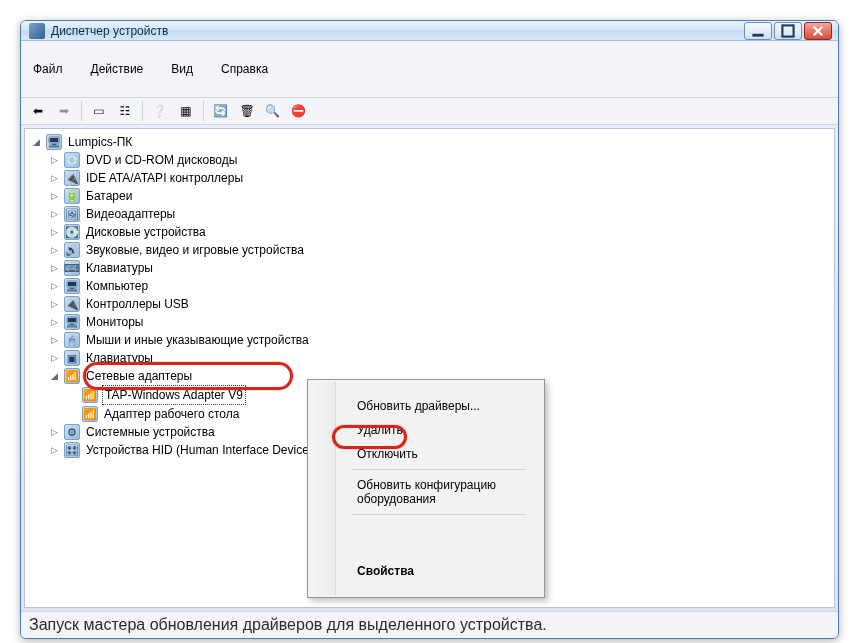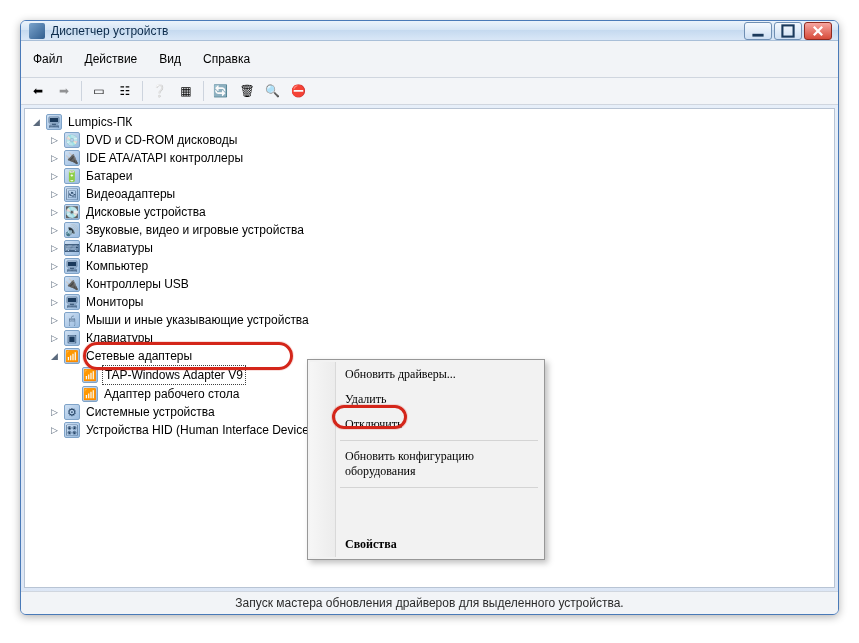--- a/index.html
+++ b/index.html
@@ -47,22 +47,22 @@
   }
   .win-btn.close {
     background: linear-gradient(to bottom,#f6a6a0,#d74b3a);
     border-color:#8e2a20; color:#fff;
   }
   
   .menubar {
     display:flex;
     background:#f2f4f7;
     border-bottom:1px solid #d0d6df;
-    padding:9px 4px;
-    gap:6px;
+    padding:19px 4px;
+    gap:12px;
   }
   .menu-item {
     padding:2px 8px;
     border-radius:3px;
   }
   
   .toolbar {
     display:flex;
     align-items:center;
     background:#f3f5f8;
@@ -120,23 +120,22 @@
     box-shadow:0 0 0 1px rgba(212,38,26,0.15);
   }
   
   .context-menu {
     position:absolute;
     left:282px; top:362px;
     width:238px;
     background:#f2f2f2;
     border:1px solid #979797;
     box-shadow:3px 3px 6px rgba(0,0,0,0.25);
-    padding:2px;
+    padding:14px;
     font-size:12px;
-    font-family:Liberation Serif, serif;
   }
   .context-menu .cm-gutter {
     position:absolute; left:2px; top:2px; bottom:2px; width:26px;
     background:linear-gradient(to right,#f6f6f6,#ececec);
     border-right:1px solid #d9d9d9;
   }
   .cm-item {
     position:relative;
     padding:4px 10px 4px 34px;
     border:1px solid transparent;
@@ -145,23 +144,22 @@
   .cm-sep {
     height:1px; background:#d4d4d4;
     margin:3px 4px 3px 30px;
   }
   .cm-item.bold { font-weight:bold;margin-top:44px; }
   
   .statusbar {
     background:#f2f4f7;
     border-top:1px solid #d0d6df;
     padding:4px 8px;
-    font-size:12px;
+    font-size:16px;
     color:#2b2b2b;
-    text-align:center;
   }
   svg.glyph { width:14px; height:14px; }
 </style>
 </head>
 <body>
 
 <div class="window">
 
   <div class="titlebar">
     <span class="title-icon"></span>

